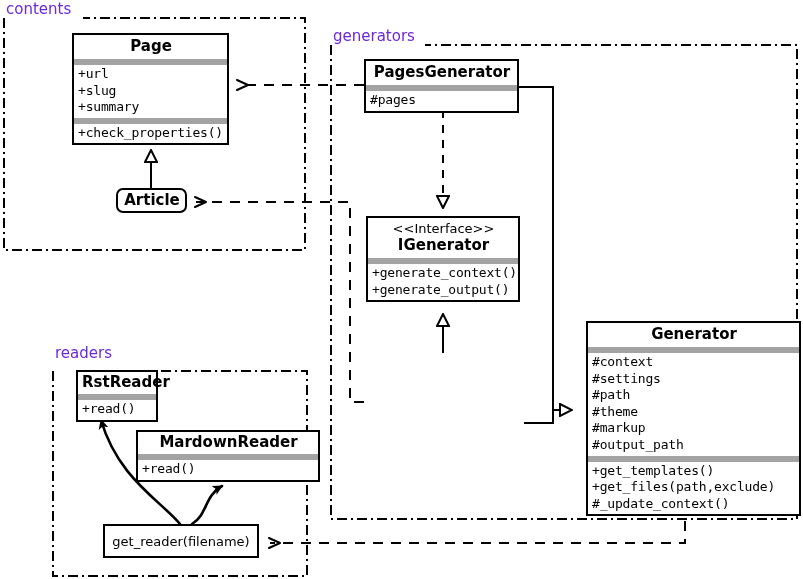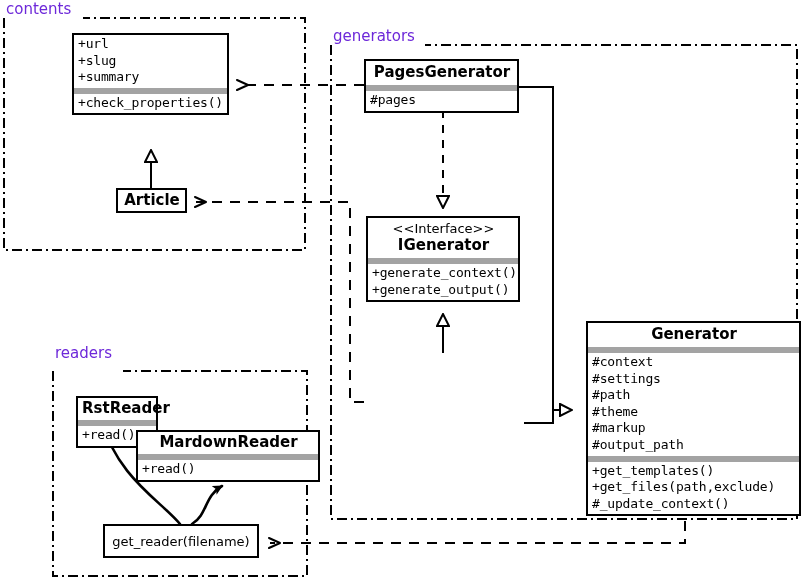--- a/index.html
+++ b/index.html
@@ -155,31 +155,32 @@
     <g>
       <path d="M 192,524 C 208,514 204,496 222,486" fill="none" stroke="#000000" stroke-width="2.6" stroke-linecap="round" marker-end="url(#solid-arrow)"></path>
     </g>
   </svg>
 
   <div class="pkg-label" style="left:4px; top:0px;">contents</div>
   <div class="pkg-label" style="left:331px; top:27px;">generators</div>
   <div class="pkg-label" style="left:53px; top:344px;">readers</div>
 
   <div class="uml-class" style="left:72px; top:33px; width:157px;">
+    <div class="sect name">Page</div>
     <div class="sect">
       <div class="member">+url</div>
       <div class="member">+slug</div>
       <div class="member">+summary</div>
     </div>
     <div class="sect">
       <div class="member">+check_properties()</div>
     </div>
   </div>
 
-  <div class="uml-class" style="left:116px; top:188px; width:71px;">
+  <div class="uml-class" style="left:116px; top:188px; width:71px;border-radius:7px;">
     <div class="sect name" style="padding-top:2px;padding-bottom:2px;">Article</div>
   </div>
 
   <div class="uml-class" style="left:364px; top:59px; width:155px;">
     <div class="sect name">PagesGenerator</div>
     <div class="sect">
       <div class="member">#pages</div>
     </div>
   </div>
 
@@ -205,21 +206,21 @@
       <div class="member">#markup</div>
       <div class="member">#output_path</div>
     </div>
     <div class="sect">
       <div class="member">+get_templates()</div>
       <div class="member">+get_files(path,exclude)</div>
       <div class="member">#_update_context()</div>
     </div>
   </div>
 
-  <div class="uml-class" style="left:76px; top:370px; width:82px;margin-top:26px;">
+  <div class="uml-class" style="left:76px; top:370px; width:82px;">
     <div class="sect name" style="padding-top:2px;padding-bottom:3px;">RstReader</div>
     <div class="sect">
       <div class="member">+read()</div>
     </div>
   </div>
 
   <div class="uml-class" style="left:136px; top:430px; width:184px;">
     <div class="sect name" style="padding-top:2px;padding-bottom:3px;">MardownReader</div>
     <div class="sect">
       <div class="member">+read()</div>

